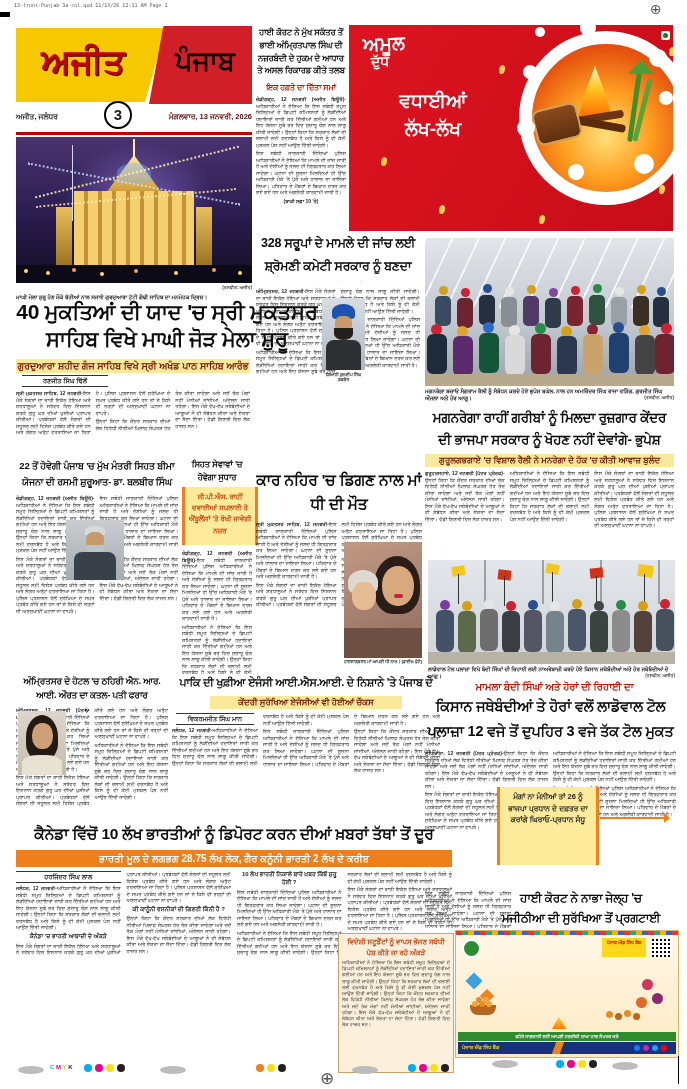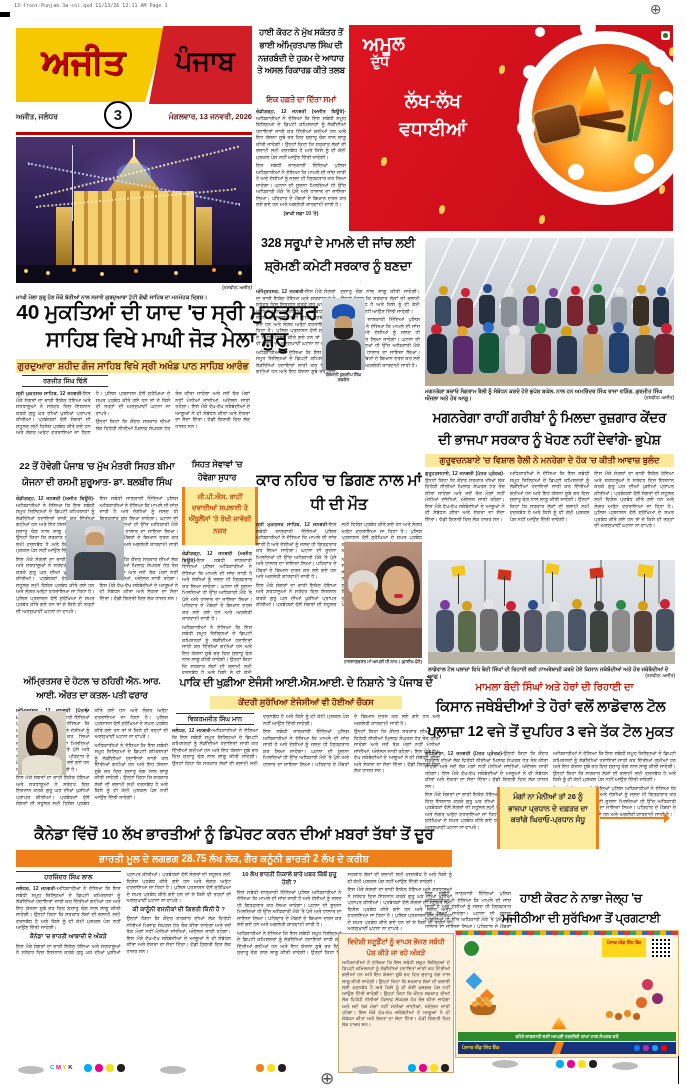--- a/index.html
+++ b/index.html
@@ -37,37 +37,37 @@
   <div class="abs" style="left:133px;top:0;width:103px;height:78px;background:#d01f26;clip-path:polygon(14% 0,100% 0,100% 100%,0 100%)"></div>
   <div class="abs b" style="left:8px;top:16px;width:118px;font-size:34px;color:#c00000;text-shadow:1px 1px 0 #3a0000;text-align:center">ਅਜੀਤ</div>
   <div class="abs b" style="left:146px;top:20px;width:86px;font-size:27px;color:#0a0a0a;text-align:center">ਪੰਜਾਬ</div>
 </div>
 <div class="abs b ctr" style="left:104px;top:101px;width:24px;height:24px;border:2px solid #000;border-radius:50%;font-size:15px;line-height:24px;background:#fff">3</div>
 <div class="abs b" style="left:16px;top:112px;font-size:7.5px;color:#222">ਅਜੀਤ, ਜਲੰਧਰ</div>
 <div class="abs b" style="left:140px;top:112px;width:112px;font-size:7.5px;color:#5d0a0a;text-align:right">ਮੰਗਲਵਾਰ, 13 ਜਨਵਰੀ, 2026</div>
 
 <div class="abs ov" style="left:256px;top:26px;width:90px;height:270px">
   <div class="hl" style="font-size:8.5px;line-height:1.5">ਹਾਈ ਕੋਰਟ ਨੇ ਮੁੱਖ ਸਕੱਤਰ ਤੋਂ ਭਾਈ ਅੰਮ੍ਰਿਤਪਾਲ ਸਿੰਘ ਦੀ ਨਜ਼ਰਬੰਦੀ ਦੇ ਹੁਕਮ ਦੇ ਆਧਾਰ ਤੇ ਅਸਲ ਰਿਕਾਰਡ ਕੀਤੇ ਤਲਬ</div>
-  <div class="hl" style="font-size:8px;color:#c21807;margin-top:18px">ਇਕ ਹਫ਼ਤੇ ਦਾ ਦਿੱਤਾ ਸਮਾਂ</div>
+  <div class="hl" style="font-size:8px;color:#c21807;margin-top:6px">ਇਕ ਹਫ਼ਤੇ ਦਾ ਦਿੱਤਾ ਸਮਾਂ</div>
   <div class="body" style="margin-top:3px">
     <p><span class="dl">ਚੰਡੀਗੜ੍ਹ, 12 ਜਨਵਰੀ (ਅਜੀਤ ਬਿਊਰੋ)-</span><span>ਅਧਿਕਾਰੀਆਂ ਨੇ ਦੱਸਿਆ ਕਿ ਇਸ ਸਬੰਧੀ ਸਮੂਹ ਜ਼ਿਲ੍ਹਿਆਂ ਦੇ ਡਿਪਟੀ ਕਮਿਸ਼ਨਰਾਂ ਨੂੰ ਲੋੜੀਂਦੀਆਂ ਹਦਾਇਤਾਂ ਜਾਰੀ ਕਰ ਦਿੱਤੀਆਂ ਗਈਆਂ ਹਨ ਅਤੇ ਇਹ ਯੋਜਨਾ ਸੂਬੇ ਭਰ ਵਿਚ ਸੁਚਾਰੂ ਢੰਗ ਨਾਲ ਲਾਗੂ ਕੀਤੀ ਜਾਵੇਗੀ। ਉਨ੍ਹਾਂ ਕਿਹਾ ਕਿ ਸਰਕਾਰ ਲੋਕਾਂ ਦੀ ਭਲਾਈ ਲਈ ਵਚਨਬੱਧ ਹੈ ਅਤੇ ਕਿਸੇ ਨੂੰ ਵੀ ਕੋਈ ਮੁਸ਼ਕਲ ਪੇਸ਼ ਨਹੀਂ ਆਉਣ ਦਿੱਤੀ ਜਾਵੇਗੀ।</span></p>
     <p><span>ਇਸ ਸਬੰਧੀ ਜਾਣਕਾਰੀ ਦਿੰਦਿਆਂ ਪੁਲਿਸ ਅਧਿਕਾਰੀਆਂ ਨੇ ਦੱਸਿਆ ਕਿ ਮਾਮਲੇ ਦੀ ਜਾਂਚ ਜਾਰੀ ਹੈ ਅਤੇ ਦੋਸ਼ੀਆਂ ਨੂੰ ਜਲਦ ਹੀ ਗ੍ਰਿਫ਼ਤਾਰ ਕਰ ਲਿਆ ਜਾਵੇਗਾ। ਘਟਨਾ ਦੀ ਸੂਚਨਾ ਮਿਲਦਿਆਂ ਹੀ ਉੱਚ ਅਧਿਕਾਰੀ ਮੌਕੇ 'ਤੇ ਪੁੱਜੇ ਅਤੇ ਹਾਲਾਤ ਦਾ ਜਾਇਜ਼ਾ ਲਿਆ। ਪਰਿਵਾਰ ਦੇ ਮੈਂਬਰਾਂ ਦੇ ਬਿਆਨ ਦਰਜ ਕਰ ਲਏ ਗਏ ਹਨ ਅਤੇ ਅਗਲੇਰੀ ਕਾਰਵਾਈ ਜਾਰੀ ਹੈ।</span></p>
     <p class="b ctr">(ਬਾਕੀ ਸਫ਼ਾ 10 'ਤੇ)</p>
   </div>
 </div>
 
 <div class="abs ov" style="left:349px;top:25px;width:324px;height:206px;background:linear-gradient(120deg,#dd1420,#c60d18)">
   <div class="abs b" style="left:14px;top:8px;font-size:19px;color:#fff;transform:rotate(-3deg)">ਅਮੂਲ</div>
   <div class="abs b" style="left:22px;top:28px;font-size:14px;color:#fff;transform:rotate(-3deg)">ਦੁੱਧ</div>
   <div class="abs" style="left:312px;top:6px;width:9px;height:9px;background:#fff;border-radius:2px">
     <div class="abs" style="left:2px;top:2px;width:5px;height:5px;border-radius:50%;background:#1d7a1d"></div>
   </div>
   <div class="abs b ctr" style="left:4px;top:62px;width:160px;font-size:19px;line-height:1.45;color:#fff">
+    <div>ਵਧਾਈਆਂ</div>
     <div>ਲੱਖ-ਲੱਖ</div>
-    <div>ਵਧਾਈਆਂ</div>
   </div>
 
   <div class="abs" style="left:170px;top:6px;width:148px;height:148px;border:13px solid #fff;border-radius:50%;background:radial-gradient(circle at 50% 62%,#ffe07a 0%,#ff9e1f 38%,#e65510 72%,#c93808 100%)">
     <div class="abs" style="left:46px;top:22px;width:34px;height:52px;background:linear-gradient(180deg,#fff6c0,#ffc21e 45%,#ff6a00);clip-path:polygon(50% 0,76% 45%,100% 100%,0 100%,24% 45%)"></div>
     <div class="abs" style="left:34px;top:70px;width:58px;height:8px;background:#6e3310;border-radius:4px;transform:rotate(-9deg)"></div>
     <div class="abs" style="left:36px;top:76px;width:58px;height:8px;background:#5a2a0c;border-radius:4px;transform:rotate(10deg)"></div>
     <div class="abs" style="left:2px;top:62px;width:42px;height:32px;background:linear-gradient(180deg,#8a4a1c,#5f2f0e);border-radius:8px;transform:rotate(-14deg);border:2px solid #caa15e"></div>
     <div class="abs" style="left:100px;top:28px;width:5px;height:70px;background:#3d8f2f;transform:rotate(8deg);border-radius:2px"></div>
     <div class="abs" style="left:108px;top:34px;width:5px;height:64px;background:#57a33e;transform:rotate(14deg);border-radius:2px"></div>
     <div class="abs" style="left:96px;top:16px;width:26px;height:14px;background:#4f9c35;clip-path:polygon(0 100%,50% 0,100% 100%)"></div>
@@ -126,21 +126,21 @@
   <div class="abs" style="left:6px;top:86px;width:11px;height:11px;border-radius:50%;background:#c23;box-shadow:26px 2px 0 #e0a32e,52px -2px 0 #2a6bc9,78px 1px 0 #e6e6e6,104px -1px 0 #2a8a4a,130px 2px 0 #d4a017,156px 0 0 #8a2430,182px -2px 0 #2a4d8f,208px 1px 0 #e0a32e,230px -1px 0 #c23"></div>
   <div class="abs" style="left:2px;top:96px;width:20px;height:40px;border-radius:6px;background:#1f2a3a;box-shadow:26px 2px 0 #5c2a6e,52px -1px 0 #14553a,78px 1px 0 #d9d9d9,104px 0 0 #6e2430,130px 2px 0 #2a3950,156px 0 0 #caa36a,182px -1px 0 #20406e,208px 1px 0 #444,228px 0 0 #6e2430"></div>
   <div class="abs" style="left:0;top:136px;width:249px;height:12px;background:#b6a98e"></div>
 </div>
 <div class="abs" style="left:419px;top:250px;font-size:4.2px;color:#555;transform:rotate(-90deg);transform-origin:left top"></div>
 <div class="abs cap ov" style="left:425px;top:388px;width:249px;height:17px">
   <span>ਮਗਨਰੇਗਾ ਬਚਾਓ ਸੰਗਰਾਮ ਰੈਲੀ ਨੂੰ ਸੰਬੋਧਨ ਕਰਦੇ ਹੋਏ ਭੁਪੇਸ਼ ਬਘੇਲ, ਨਾਲ ਹਨ ਅਮਰਿੰਦਰ ਸਿੰਘ ਰਾਜਾ ਵੜਿੰਗ, ਗੁਰਜੀਤ ਸਿੰਘ ਔਜਲਾ ਅਤੇ ਹੋਰ ਆਗੂ।</span>
   <span style="float:right;color:#444;font-size:4.5px">(ਤਸਵੀਰ: ਅਜੀਤ)</span>
 </div>
 <div class="abs hl ov" style="left:425px;top:407px;width:249px;height:45px;font-size:13.5px;line-height:1.6">ਮਗਨਰੇਗਾ ਰਾਹੀਂ ਗਰੀਬਾਂ ਨੂੰ ਮਿਲਦਾ ਰੁਜ਼ਗਾਰ ਕੇਂਦਰ ਦੀ ਭਾਜਪਾ ਸਰਕਾਰ ਨੂੰ ਖੋਹਣ ਨਹੀਂ ਦੇਵਾਂਗੇ- ਭੁਪੇਸ਼ ਬਘੇਲ</div>
-<div class="abs ys ov" style="left:425px;top:454px;width:249px;height:13px;font-size:8.5px;line-height:13px;color:#6b1400">ਗੁਰੂਵਚਨਬਾਏ 'ਚ ਵਿਸ਼ਾਲ ਰੈਲੀ ਨੇ ਮਨਰੇਗਾ ਦੇ ਹੱਕ 'ਚ ਕੀਤੀ ਆਵਾਜ਼ ਬੁਲੰਦ</div>
+<div class="abs ys ov" style="left:425px;top:454px;width:249px;height:13px;font-size:8.5px;line-height:13px;color:#6b1400">ਗੁਰੂਲਗਭਗਾਏ 'ਚ ਵਿਸ਼ਾਲ ਰੈਲੀ ਨੇ ਮਨਰੇਗਾ ਦੇ ਹੱਕ 'ਚ ਕੀਤੀ ਆਵਾਜ਼ ਬੁਲੰਦ</div>
 <div class="abs body cols3 ov" style="left:425px;top:470px;width:249px;height:87px">
   <p><span class="dl">ਗੁਰੂਹਰਸਹਾਏ, 12 ਜਨਵਰੀ (ਪੱਤਰ ਪ੍ਰੇਰਕ)-</span><span>ਉਨ੍ਹਾਂ ਕਿਹਾ ਕਿ ਕੇਂਦਰ ਸਰਕਾਰ ਦੀਆਂ ਲੋਕ ਵਿਰੋਧੀ ਨੀਤੀਆਂ ਖ਼ਿਲਾਫ਼ ਸੰਘਰਸ਼ ਹੋਰ ਤੇਜ਼ ਕੀਤਾ ਜਾਵੇਗਾ ਅਤੇ ਜਦੋਂ ਤੱਕ ਮੰਗਾਂ ਨਹੀਂ ਮੰਨੀਆਂ ਜਾਂਦੀਆਂ, ਅੰਦੋਲਨ ਜਾਰੀ ਰਹੇਗਾ। ਇਸ ਮੌਕੇ ਵੱਖ-ਵੱਖ ਜਥੇਬੰਦੀਆਂ ਦੇ ਆਗੂਆਂ ਨੇ ਵੀ ਸੰਬੋਧਨ ਕੀਤਾ ਅਤੇ ਏਕਤਾ ਦਾ ਸੱਦਾ ਦਿੱਤਾ। ਵੱਡੀ ਗਿਣਤੀ ਵਿਚ ਲੋਕ ਹਾਜ਼ਰ ਸਨ।</span></p>
   <p><span>ਅਧਿਕਾਰੀਆਂ ਨੇ ਦੱਸਿਆ ਕਿ ਇਸ ਸਬੰਧੀ ਸਮੂਹ ਜ਼ਿਲ੍ਹਿਆਂ ਦੇ ਡਿਪਟੀ ਕਮਿਸ਼ਨਰਾਂ ਨੂੰ ਲੋੜੀਂਦੀਆਂ ਹਦਾਇਤਾਂ ਜਾਰੀ ਕਰ ਦਿੱਤੀਆਂ ਗਈਆਂ ਹਨ ਅਤੇ ਇਹ ਯੋਜਨਾ ਸੂਬੇ ਭਰ ਵਿਚ ਸੁਚਾਰੂ ਢੰਗ ਨਾਲ ਲਾਗੂ ਕੀਤੀ ਜਾਵੇਗੀ। ਉਨ੍ਹਾਂ ਕਿਹਾ ਕਿ ਸਰਕਾਰ ਲੋਕਾਂ ਦੀ ਭਲਾਈ ਲਈ ਵਚਨਬੱਧ ਹੈ ਅਤੇ ਕਿਸੇ ਨੂੰ ਵੀ ਕੋਈ ਮੁਸ਼ਕਲ ਪੇਸ਼ ਨਹੀਂ ਆਉਣ ਦਿੱਤੀ ਜਾਵੇਗੀ।</span></p>
   <p><span>ਇਸ ਮੌਕੇ ਸੰਗਤਾਂ ਦਾ ਭਾਰੀ ਇਕੱਠ ਹੋਇਆ ਅਤੇ ਸ਼ਰਧਾਲੂਆਂ ਨੇ ਸਰੋਵਰ ਵਿਚ ਇਸ਼ਨਾਨ ਕਰਕੇ ਗੁਰੂ ਘਰ ਦੀਆਂ ਖੁਸ਼ੀਆਂ ਪ੍ਰਾਪਤ ਕੀਤੀਆਂ। ਪ੍ਰਬੰਧਕਾਂ ਵੱਲੋਂ ਸੰਗਤਾਂ ਦੀ ਸਹੂਲਤ ਲਈ ਵਿਸ਼ੇਸ਼ ਪ੍ਰਬੰਧ ਕੀਤੇ ਗਏ ਹਨ ਅਤੇ ਲੰਗਰ ਅਤੁੱਟ ਵਰਤਾਇਆ ਜਾ ਰਿਹਾ ਹੈ। ਪੁਲਿਸ ਪ੍ਰਸ਼ਾਸਨ ਵੱਲੋਂ ਸੁਰੱਖਿਆ ਦੇ ਸਖ਼ਤ ਪ੍ਰਬੰਧ ਕੀਤੇ ਗਏ ਹਨ ਤਾਂ ਜੋ ਕਿਸੇ ਵੀ ਤਰ੍ਹਾਂ ਦੀ ਅਣਸੁਖਾਵੀਂ ਘਟਨਾ ਨਾ ਵਾਪਰੇ।</span></p>
 </div>
 
 <div class="abs hl ov" style="left:16px;top:458px;width:162px;height:34px;font-size:9.5px;line-height:1.7">22 ਤੋਂ ਹੋਵੇਗੀ ਪੰਜਾਬ 'ਚ ਮੁੱਖ ਮੰਤਰੀ ਸਿਹਤ ਬੀਮਾ ਯੋਜਨਾ ਦੀ ਰਸਮੀ ਸ਼ੁਰੂਆਤ- ਡਾ. ਬਲਬੀਰ ਸਿੰਘ</div>
 <div class="abs body cols2 ov" style="left:16px;top:495px;width:162px;height:178px">
   <p><span class="dl">ਚੰਡੀਗੜ੍ਹ, 12 ਜਨਵਰੀ (ਅਜੀਤ ਬਿਊਰੋ)-</span><span>ਅਧਿਕਾਰੀਆਂ ਨੇ ਦੱਸਿਆ ਕਿ ਇਸ ਸਬੰਧੀ ਸਮੂਹ ਜ਼ਿਲ੍ਹਿਆਂ ਦੇ ਡਿਪਟੀ ਕਮਿਸ਼ਨਰਾਂ ਨੂੰ ਲੋੜੀਂਦੀਆਂ ਹਦਾਇਤਾਂ ਜਾਰੀ ਕਰ ਦਿੱਤੀਆਂ ਗਈਆਂ ਹਨ ਅਤੇ ਇਹ ਯੋਜਨਾ ਸੂਬੇ ਭਰ ਵਿਚ ਸੁਚਾਰੂ ਢੰਗ ਨਾਲ ਲਾਗੂ ਕੀਤੀ ਜਾਵੇਗੀ। ਉਨ੍ਹਾਂ ਕਿਹਾ ਕਿ ਸਰਕਾਰ ਲੋਕਾਂ ਦੀ ਭਲਾਈ ਲਈ ਵਚਨਬੱਧ ਹੈ ਅਤੇ ਕਿਸੇ ਨੂੰ ਵੀ ਕੋਈ ਮੁਸ਼ਕਲ ਪੇਸ਼ ਨਹੀਂ ਆਉਣ ਦਿੱਤੀ ਜਾਵੇਗੀ।</span></p>
   <p><span>ਇਸ ਮੌਕੇ ਸੰਗਤਾਂ ਦਾ ਭਾਰੀ ਇਕੱਠ ਹੋਇਆ ਅਤੇ ਸ਼ਰਧਾਲੂਆਂ ਨੇ ਸਰੋਵਰ ਵਿਚ ਇਸ਼ਨਾਨ ਕਰਕੇ ਗੁਰੂ ਘਰ ਦੀਆਂ ਖੁਸ਼ੀਆਂ ਪ੍ਰਾਪਤ ਕੀਤੀਆਂ। ਪ੍ਰਬੰਧਕਾਂ ਵੱਲੋਂ ਸੰਗਤਾਂ ਦੀ ਸਹੂਲਤ ਲਈ ਵਿਸ਼ੇਸ਼ ਪ੍ਰਬੰਧ ਕੀਤੇ ਗਏ ਹਨ ਅਤੇ ਲੰਗਰ ਅਤੁੱਟ ਵਰਤਾਇਆ ਜਾ ਰਿਹਾ ਹੈ। ਪੁਲਿਸ ਪ੍ਰਸ਼ਾਸਨ ਵੱਲੋਂ ਸੁਰੱਖਿਆ ਦੇ ਸਖ਼ਤ ਪ੍ਰਬੰਧ ਕੀਤੇ ਗਏ ਹਨ ਤਾਂ ਜੋ ਕਿਸੇ ਵੀ ਤਰ੍ਹਾਂ ਦੀ ਅਣਸੁਖਾਵੀਂ ਘਟਨਾ ਨਾ ਵਾਪਰੇ।</span></p>
@@ -217,21 +217,21 @@
   <span style="float:right;color:#444;font-size:4.5px">(ਤਸਵੀਰ: ਅਜੀਤ)</span>
 </div>
 <div class="abs b ctr ov" style="left:433px;top:681px;width:243px;height:11px;font-size:10px;color:#c21807">ਮਾਮਲਾ ਬੰਦੀ ਸਿੰਘਾਂ ਅਤੇ ਹੋਰਾਂ ਦੀ ਰਿਹਾਈ ਦਾ</div>
 <div class="abs hl ov" style="left:425px;top:694px;width:251px;height:52px;font-size:14.5px;line-height:1.75">ਕਿਸਾਨ ਜਥੇਬੰਦੀਆਂ ਤੇ ਹੋਰਾਂ ਵਲੋਂ ਲਾਡੋਵਾਲ ਟੋਲ ਪਲਾਜ਼ਾ 12 ਵਜੇ ਤੋਂ ਦੁਪਹਿਰ 3 ਵਜੇ ਤੱਕ ਟੋਲ ਮੁਕਤ</div>
 <div class="abs body cols2 ov" style="left:425px;top:750px;width:251px;height:138px">
   <p><span class="dl">ਲੁਧਿਆਣਾ, 12 ਜਨਵਰੀ (ਪੱਤਰ ਪ੍ਰੇਰਕ)-</span><span>ਉਨ੍ਹਾਂ ਕਿਹਾ ਕਿ ਕੇਂਦਰ ਸਰਕਾਰ ਦੀਆਂ ਲੋਕ ਵਿਰੋਧੀ ਨੀਤੀਆਂ ਖ਼ਿਲਾਫ਼ ਸੰਘਰਸ਼ ਹੋਰ ਤੇਜ਼ ਕੀਤਾ ਜਾਵੇਗਾ ਅਤੇ ਜਦੋਂ ਤੱਕ ਮੰਗਾਂ ਨਹੀਂ ਮੰਨੀਆਂ ਜਾਂਦੀਆਂ, ਅੰਦੋਲਨ ਜਾਰੀ ਰਹੇਗਾ। ਇਸ ਮੌਕੇ ਵੱਖ-ਵੱਖ ਜਥੇਬੰਦੀਆਂ ਦੇ ਆਗੂਆਂ ਨੇ ਵੀ ਸੰਬੋਧਨ ਕੀਤਾ ਅਤੇ ਏਕਤਾ ਦਾ ਸੱਦਾ ਦਿੱਤਾ। ਵੱਡੀ ਗਿਣਤੀ ਵਿਚ ਲੋਕ ਹਾਜ਼ਰ ਸਨ।</span></p>
   <p><span>ਇਸ ਮੌਕੇ ਸੰਗਤਾਂ ਦਾ ਭਾਰੀ ਇਕੱਠ ਹੋਇਆ ਅਤੇ ਸ਼ਰਧਾਲੂਆਂ ਨੇ ਸਰੋਵਰ ਵਿਚ ਇਸ਼ਨਾਨ ਕਰਕੇ ਗੁਰੂ ਘਰ ਦੀਆਂ ਖੁਸ਼ੀਆਂ ਪ੍ਰਾਪਤ ਕੀਤੀਆਂ। ਪ੍ਰਬੰਧਕਾਂ ਵੱਲੋਂ ਸੰਗਤਾਂ ਦੀ ਸਹੂਲਤ ਲਈ ਵਿਸ਼ੇਸ਼ ਪ੍ਰਬੰਧ ਕੀਤੇ ਗਏ ਹਨ ਅਤੇ ਲੰਗਰ ਅਤੁੱਟ ਵਰਤਾਇਆ ਜਾ ਰਿਹਾ ਹੈ। ਪੁਲਿਸ ਪ੍ਰਸ਼ਾਸਨ ਵੱਲੋਂ ਸੁਰੱਖਿਆ ਦੇ ਸਖ਼ਤ ਪ੍ਰਬੰਧ ਕੀਤੇ ਗਏ ਹਨ ਤਾਂ ਜੋ ਕਿਸੇ ਵੀ ਤਰ੍ਹਾਂ ਦੀ ਅਣਸੁਖਾਵੀਂ ਘਟਨਾ ਨਾ ਵਾਪਰੇ।</span></p>
   <p><span>ਅਧਿਕਾਰੀਆਂ ਨੇ ਦੱਸਿਆ ਕਿ ਇਸ ਸਬੰਧੀ ਸਮੂਹ ਜ਼ਿਲ੍ਹਿਆਂ ਦੇ ਡਿਪਟੀ ਕਮਿਸ਼ਨਰਾਂ ਨੂੰ ਲੋੜੀਂਦੀਆਂ ਹਦਾਇਤਾਂ ਜਾਰੀ ਕਰ ਦਿੱਤੀਆਂ ਗਈਆਂ ਹਨ ਅਤੇ ਇਹ ਯੋਜਨਾ ਸੂਬੇ ਭਰ ਵਿਚ ਸੁਚਾਰੂ ਢੰਗ ਨਾਲ ਲਾਗੂ ਕੀਤੀ ਜਾਵੇਗੀ। ਉਨ੍ਹਾਂ ਕਿਹਾ ਕਿ ਸਰਕਾਰ ਲੋਕਾਂ ਦੀ ਭਲਾਈ ਲਈ ਵਚਨਬੱਧ ਹੈ ਅਤੇ ਕਿਸੇ ਨੂੰ ਵੀ ਕੋਈ ਮੁਸ਼ਕਲ ਪੇਸ਼ ਨਹੀਂ ਆਉਣ ਦਿੱਤੀ ਜਾਵੇਗੀ।</span></p>
   <p><span>ਇਸ ਸਬੰਧੀ ਜਾਣਕਾਰੀ ਦਿੰਦਿਆਂ ਪੁਲਿਸ ਅਧਿਕਾਰੀਆਂ ਨੇ ਦੱਸਿਆ ਕਿ ਮਾਮਲੇ ਦੀ ਜਾਂਚ ਜਾਰੀ ਹੈ ਅਤੇ ਦੋਸ਼ੀਆਂ ਨੂੰ ਜਲਦ ਹੀ ਗ੍ਰਿਫ਼ਤਾਰ ਕਰ ਲਿਆ ਜਾਵੇਗਾ। ਘਟਨਾ ਦੀ ਸੂਚਨਾ ਮਿਲਦਿਆਂ ਹੀ ਉੱਚ ਅਧਿਕਾਰੀ ਮੌਕੇ 'ਤੇ ਪੁੱਜੇ ਅਤੇ ਹਾਲਾਤ ਦਾ ਜਾਇਜ਼ਾ ਲਿਆ। ਪਰਿਵਾਰ ਦੇ ਮੈਂਬਰਾਂ ਦੇ ਬਿਆਨ ਦਰਜ ਕਰ ਲਏ ਗਏ ਹਨ ਅਤੇ ਅਗਲੇਰੀ ਕਾਰਵਾਈ ਜਾਰੀ ਹੈ।</span></p>
 </div>
-<div class="abs ov" style="left:497px;top:787px;width:96px;height:62px;background:#fdeb9c;border-left:3px solid #ef7f1a;border-right:3px solid #ef7f1a">
+<div class="abs ov" style="left:497px;top:787px;width:96px;height:78px;background:#fdeb9c;border-left:3px solid #ef7f1a;border-right:3px solid #ef7f1a">
   <div class="b ctr" style="font-size:7.5px;line-height:1.55;color:#222;padding:4px 3px">ਮੰਗਾਂ ਨਾ ਮੰਨੀਆਂ ਤਾਂ 26 ਨੂੰ ਭਾਜਪਾ ਪ੍ਰਧਾਨ ਦੇ ਦਫ਼ਤਰ ਦਾ ਕਰਾਂਗੇ ਘਿਰਾਓ-ਪ੍ਰਧਾਨ ਸੰਧੂ</div>
 </div>
 <div class="abs" style="left:600px;top:817px;width:66px;border-top:2px solid #ef7f1a"></div>
 <div class="abs" style="left:664px;top:813px;width:0;height:0;border-left:6px solid #ef7f1a;border-top:5px solid transparent;border-bottom:5px solid transparent"></div>
 
 <div class="abs body ov" style="left:425px;top:890px;width:86px;height:38px">
   <p><span>ਇਸ ਸਬੰਧੀ ਜਾਣਕਾਰੀ ਦਿੰਦਿਆਂ ਪੁਲਿਸ ਅਧਿਕਾਰੀਆਂ ਨੇ ਦੱਸਿਆ ਕਿ ਮਾਮਲੇ ਦੀ ਜਾਂਚ ਜਾਰੀ ਹੈ ਅਤੇ ਦੋਸ਼ੀਆਂ ਨੂੰ ਜਲਦ ਹੀ ਗ੍ਰਿਫ਼ਤਾਰ ਕਰ ਲਿਆ ਜਾਵੇਗਾ। ਘਟਨਾ ਦੀ ਸੂਚਨਾ ਮਿਲਦਿਆਂ ਹੀ ਉੱਚ ਅਧਿਕਾਰੀ ਮੌਕੇ 'ਤੇ ਪੁੱਜੇ ਅਤੇ ਹਾਲਾਤ ਦਾ ਜਾਇਜ਼ਾ ਲਿਆ। ਪਰਿਵਾਰ ਦੇ ਮੈਂਬਰਾਂ ਦੇ ਬਿਆਨ ਦਰਜ ਕਰ ਲਏ ਗਏ ਹਨ ਅਤੇ ਅਗਲੇਰੀ ਕਾਰਵਾਈ ਜਾਰੀ ਹੈ।</span></p>
 </div>
 <div class="abs hl ov" style="left:500px;top:888px;width:162px;height:40px;font-size:12px;line-height:1.7">ਹਾਈ ਕੋਰਟ ਨੇ ਨਾਭਾ ਜੇਲ੍ਹ 'ਚ ਮਜੀਠੀਆ ਦੀ ਸੁਰੱਖਿਆ ਤੋਂ ਪ੍ਰਗਟਾਈ ਚਿੰਤਾ</div>
 

